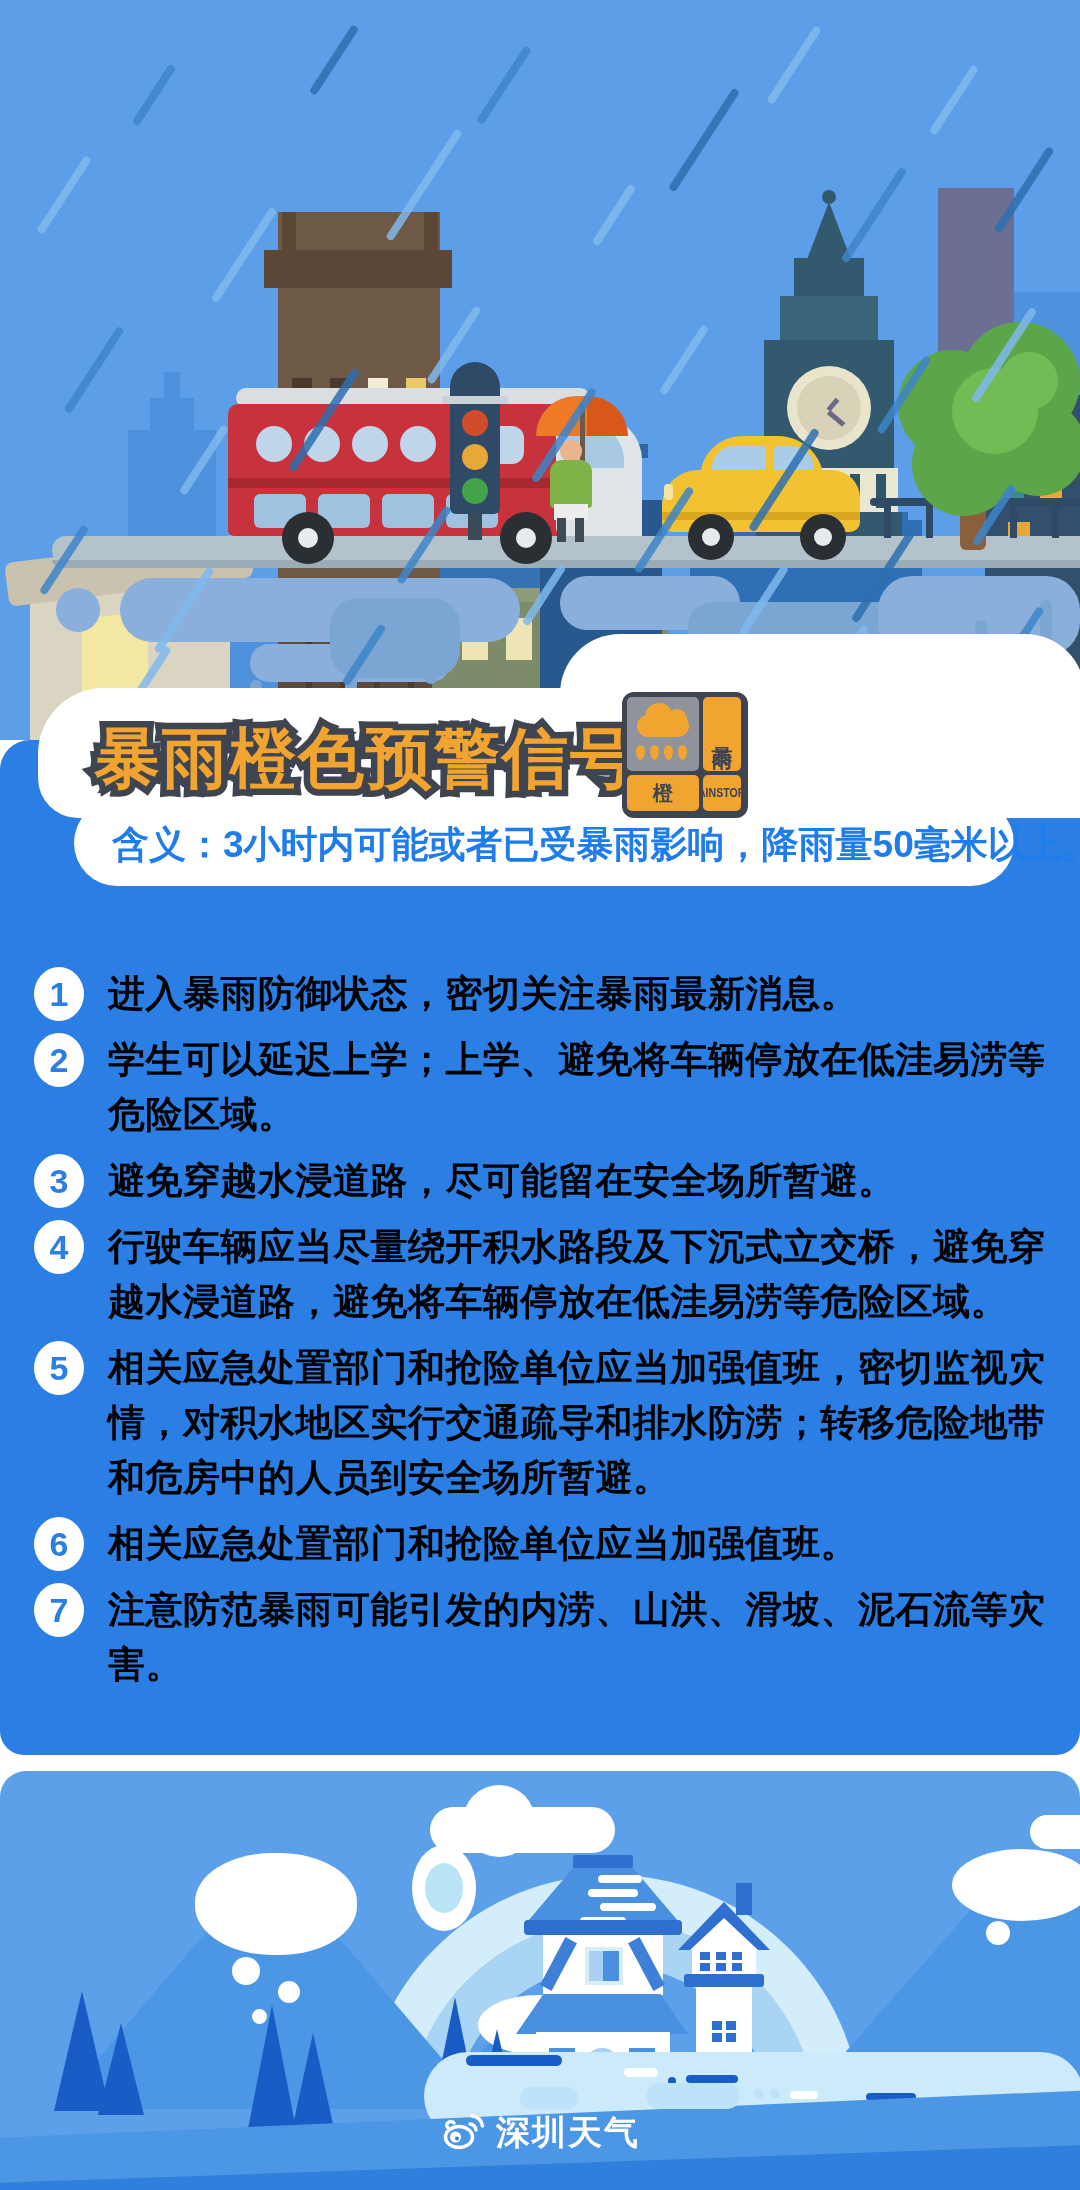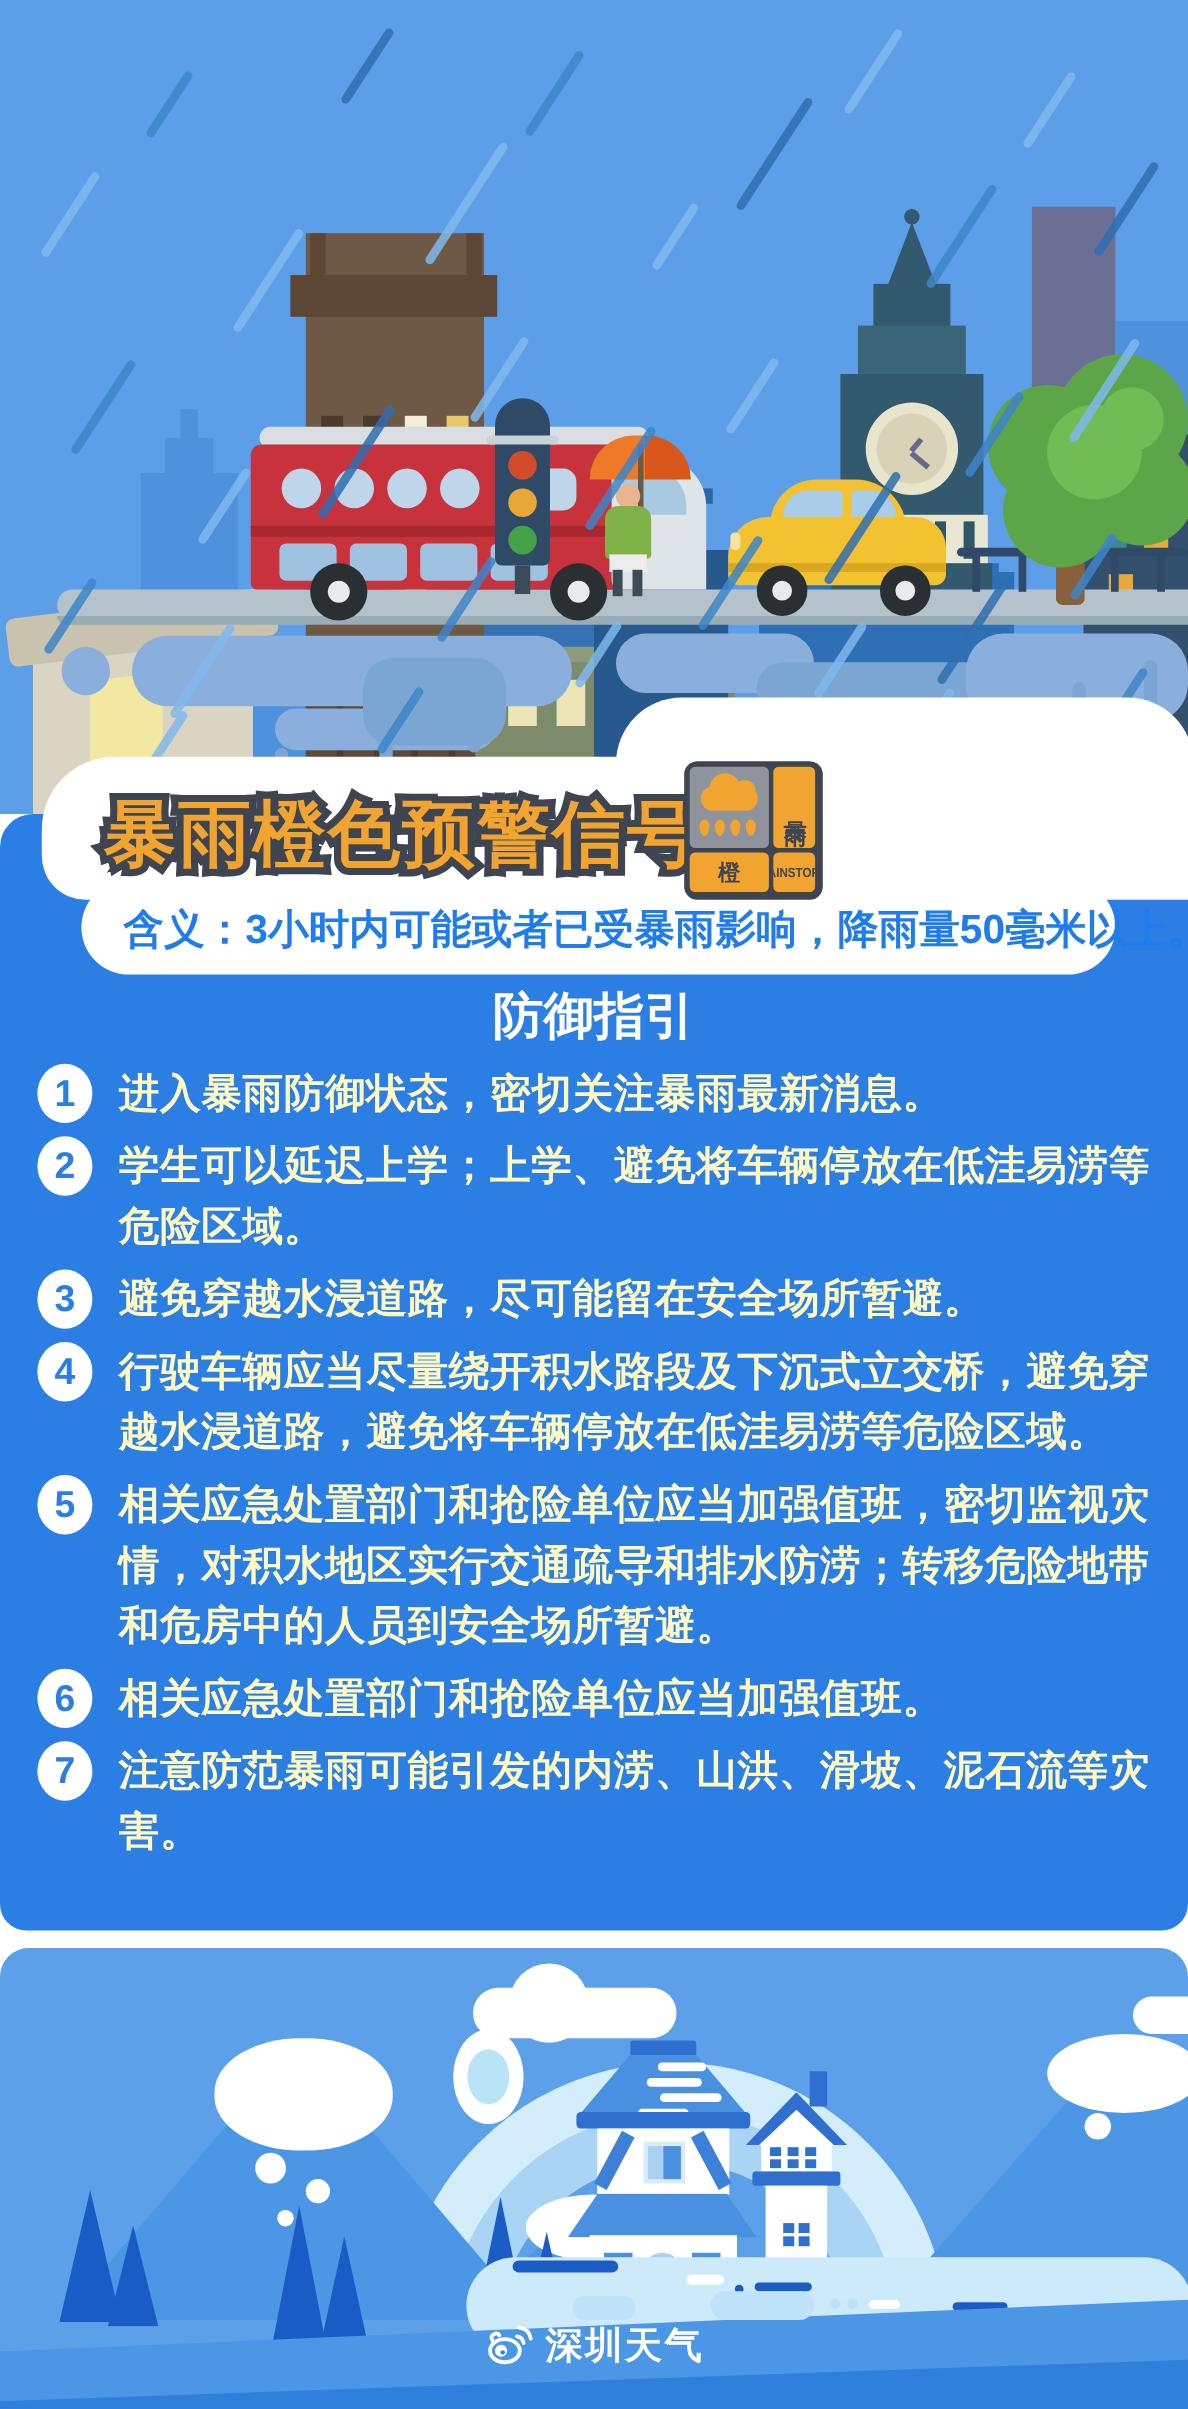--- a/index.html
+++ b/index.html
@@ -25,21 +25,21 @@
   .cell-orange{background:#F2A431;display:flex;align-items:center;justify-content:center;color:#3E4450;font-weight:900;}
   #badge-name{writing-mode:vertical-rl;text-orientation:upright;font-size:21px;letter-spacing:5px;}
   #badge-level{font-size:20px;}
   #badge-en{font-size:12px;transform:scaleX(.88);letter-spacing:0;}
   
   #heading{left:0;top:153px;width:1080px;text-align:center;color:#fff;font-size:46px;font-weight:900;}
   #list{left:34px;top:226px;width:1012px;}
   .row{display:flex;margin-bottom:11px;}
   .num{flex:0 0 50px;width:50px;height:54px;background:#fff;border-radius:50%;color:#2B7EE3;
        font-size:34px;font-weight:900;text-align:center;line-height:54px;margin-right:24px;margin-top:1px;}
-  .itxt{width:944px;color:#fef9c3;font-size:37px;font-weight:700;line-height:55px;letter-spacing:.5px;}
+  .itxt{width:944px;color:#000000;font-size:37px;font-weight:700;line-height:55px;letter-spacing:.5px;}
   
   #footer{left:0;top:2110px;width:1080px;display:flex;align-items:center;justify-content:center;gap:10px;}
   #brand{color:#fff;font-size:34px;font-weight:700;letter-spacing:2px;}
   .tri{clip-path:polygon(50% 0,100% 100%,0 100%);}
 </style>
 </head>
 <body>
 
 <div id="city" class="a">
 
@@ -222,21 +222,20 @@
       <div style="position: absolute; left: 990px; top: 480px; width: 8px; height: 70px; background: rgb(61, 133, 200); border-radius: 4px; transform: rotate(33deg); opacity: 0.85;"></div>
       <div style="position: absolute; left: 140px; top: 640px; width: 8px; height: 90px; background: rgb(127, 184, 236); border-radius: 4px; transform: rotate(33deg); opacity: 0.85;"></div>
       <div style="position: absolute; left: 360px; top: 620px; width: 8px; height: 70px; background: rgb(61, 133, 200); border-radius: 4px; transform: rotate(33deg); opacity: 0.85;"></div>
       <div style="position: absolute; left: 620px; top: 640px; width: 8px; height: 90px; background: rgb(46, 111, 176); border-radius: 4px; transform: rotate(33deg); opacity: 0.85;"></div>
       <div style="position: absolute; left: 840px; top: 620px; width: 8px; height: 80px; background: rgb(127, 184, 236); border-radius: 4px; transform: rotate(33deg); opacity: 0.85;"></div>
       <div style="position: absolute; left: 1010px; top: 600px; width: 8px; height: 100px; background: rgb(61, 133, 200); border-radius: 4px; transform: rotate(33deg); opacity: 0.85;"></div>
     </div>
 </div>
 
 <div id="deep" class="a">
-  <div id="heading" class="a">防御指引</div>
   <div id="list" class="a">
     <div class="row">
       <div class="num">1</div>
       <div class="itxt">进入暴雨防御状态，密切关注暴雨最新消息。</div>
     </div>
     <div class="row">
       <div class="num">2</div>
       <div class="itxt">学生可以延迟上学；上学、避免将车辆停放在低洼易涝等危险区域。</div>
     </div>
     <div class="row">

